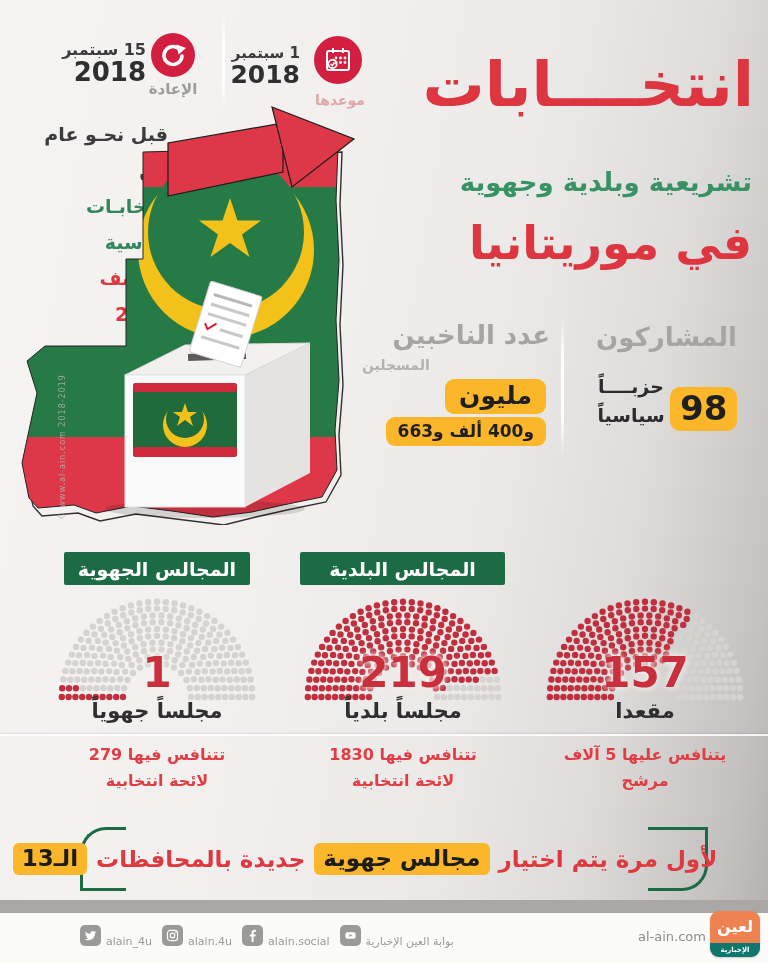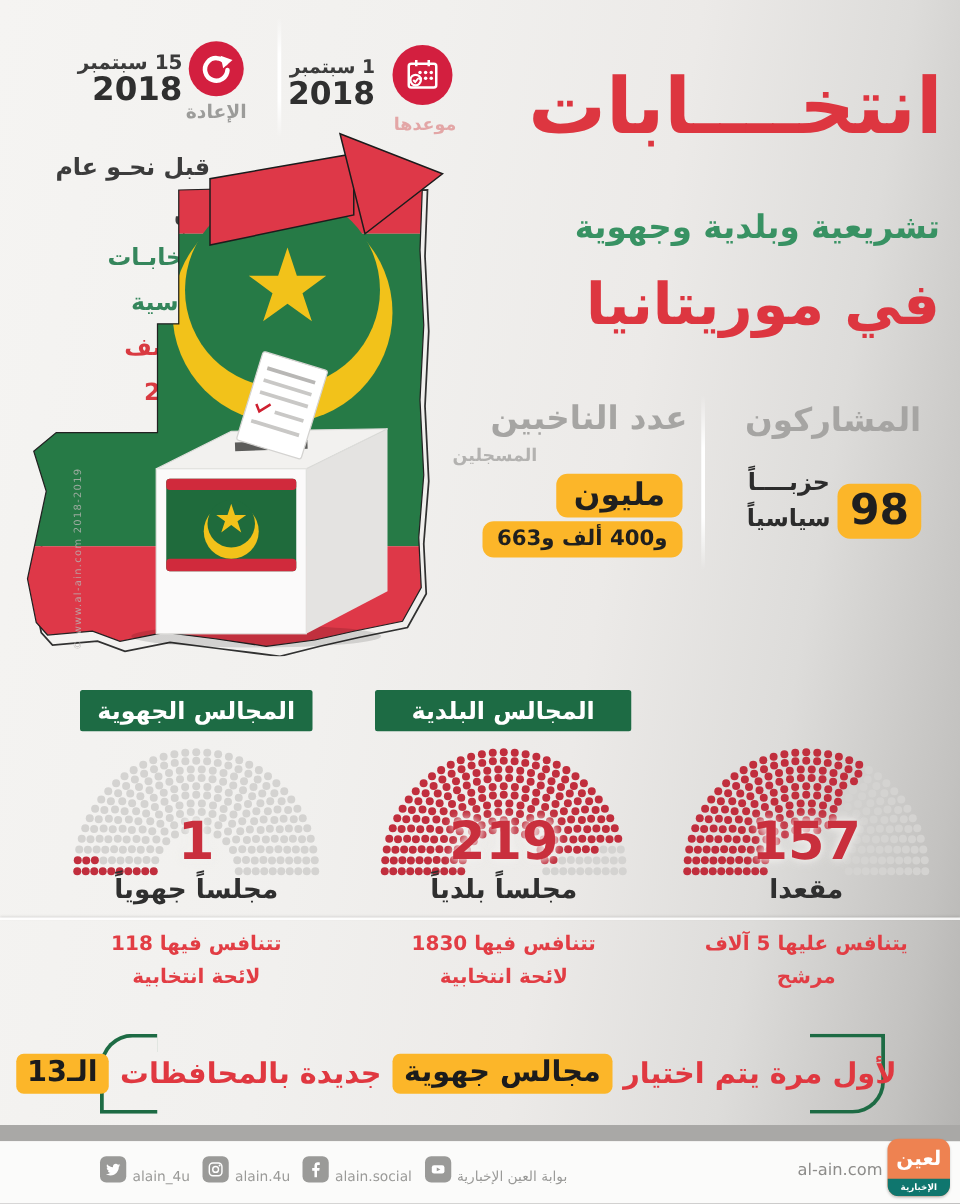--- a/index.html
+++ b/index.html
@@ -920,21 +920,21 @@
   <div class="abs chart-num" style="left:343px;top:648px;width:120px;">219</div>
   <div class="abs chart-num" style="left:585px;top:648px;width:120px;">157</div>
 
   <div class="abs chart-unit rtl" style="left:57px;top:699px;width:200px;">مجلساً جهوياً</div>
   <div class="abs chart-unit rtl" style="left:303px;top:699px;width:200px;">مجلساً بلدياً</div>
   <div class="abs chart-unit rtl" style="left:545px;top:699px;width:200px;">مقعدا</div>
 
   <div class="abs h-divider"></div>
 
   <div class="abs chart-note rtl" style="left:47px;top:742px;width:220px;">
-    <div>تتنافس فيها 118</div>
+    <div>تتنافس فيها 279</div>
     <div>لائحة انتخابية</div>
   </div>
   <div class="abs chart-note rtl" style="left:293px;top:742px;width:220px;">
     <div>تتنافس فيها 1830</div>
     <div>لائحة انتخابية</div>
   </div>
   <div class="abs chart-note rtl" style="left:535px;top:742px;width:220px;">
     <div>يتنافس عليها 5 آلاف</div>
     <div>مرشح</div>
   </div>

